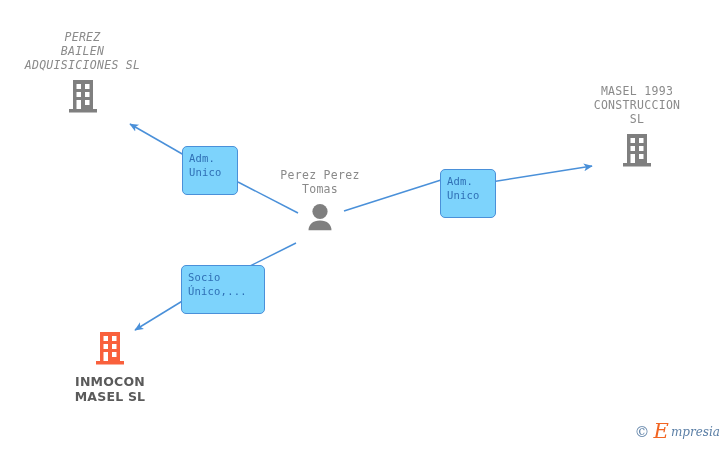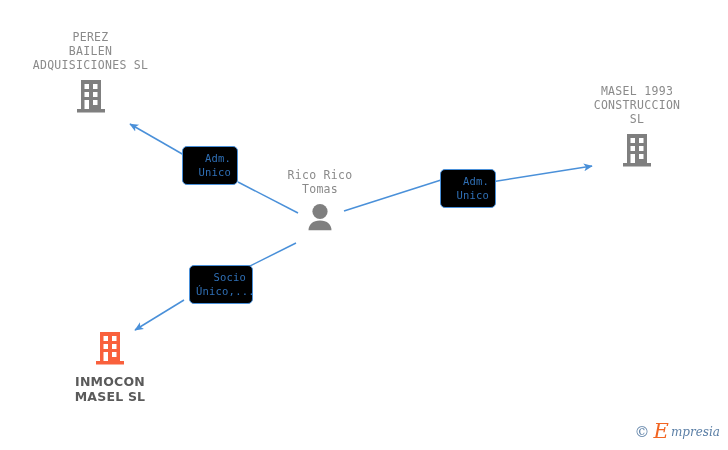--- a/index.html
+++ b/index.html
@@ -44,27 +44,27 @@
   }
   .icon-wrap {
     display: block;
     line-height: 0;
   }
   .edge-label {
     position: absolute;
     box-sizing: border-box;
     border: 1.4px solid #4a90d9;
     border-radius: 5px;
-    background: #000000;
+    background: #7dd3fc;
     color: #2f6fb5;
     font-family: "DejaVu Sans Mono", "Liberation Mono", monospace;
     font-size: 10.5px;
     line-height: 14px;
-    text-align: right;
-    padding: 4px 6px 5px 6px;
+    text-align: left;
+    padding: 4px 6px 15px 6px;
     white-space: pre-line;
     letter-spacing: 0.2px;
   }
   #watermark {
     position: absolute;
     right: 8px;
     bottom: 8px;
     display: flex;
     align-items: center;
     gap: 4px;
@@ -108,21 +108,21 @@
 
     <line x1="344" y1="211" x2="441" y2="180" stroke="#4a90d9" stroke-width="1.5"></line>
 
     <line x1="491" y1="182" x2="592" y2="166" stroke="#4a90d9" stroke-width="1.5" marker-end="url(#arrowhead)"></line>
 
     <line x1="296" y1="243" x2="240" y2="271" stroke="#4a90d9" stroke-width="1.5"></line>
 
     <line x1="184" y1="300" x2="135" y2="330" stroke="#4a90d9" stroke-width="1.5" marker-end="url(#arrowhead)"></line>
   </svg>
 
-  <div class="node" style="left:8px; top:30px; width:165px;">
+  <div class="node" style="left:0; top:30px; width:165px;font-style:italic;">
     <div class="node-label">PEREZ
 BAILEN
 ADQUISICIONES SL</div>
     <span class="icon-wrap">
       <svg width="30" height="36" viewBox="0 0 30 36" xmlns="http://www.w3.org/2000/svg" style="margin-top:6px;">
         <rect x="5" y="2" width="20" height="29" fill="#7f7f7f"></rect>
         <rect x="1" y="31" width="28" height="3.5" fill="#7f7f7f"></rect>
         <rect x="8.5" y="6" width="4.5" height="5" fill="#ffffff"></rect>
         <rect x="17" y="6" width="4.5" height="5" fill="#ffffff"></rect>
         <rect x="8.5" y="14" width="4.5" height="5" fill="#ffffff"></rect>
@@ -162,37 +162,37 @@
         <rect x="17" y="14" width="4.5" height="5" fill="#ffffff"></rect>
         <rect x="8.5" y="22" width="4.5" height="9" fill="#ffffff"></rect>
         <rect x="17" y="22" width="4.5" height="5" fill="#ffffff"></rect>
       </svg>
     </span>
     <div class="node-label focus" style="margin-top:8px;">INMOCON
 MASEL SL</div>
   </div>
 
   <div class="node" style="left:252px; top:168px; width:136px;">
-    <div class="node-label">Rico Rico
+    <div class="node-label">Perez Perez
 Tomas</div>
     <span class="icon-wrap">
       <svg width="34" height="32" viewBox="0 0 34 32" xmlns="http://www.w3.org/2000/svg" style="margin-top:6px;">
         <circle cx="17" cy="9.5" r="7.6" fill="#7f7f7f"></circle>
         <path d="M17 18.5c-7.2 0-11.5 4.2-11.5 9.8h23c0-5.6-4.3-9.8-11.5-9.8z" fill="#7f7f7f"></path>
       </svg>
     </span>
   </div>
 
   <div class="edge-label" style="left:182px; top:146px; width:56px;">Adm.
 Unico</div>
 
   <div class="edge-label" style="left:440px; top:169px; width:56px;">Adm.
 Unico</div>
 
-  <div class="edge-label" style="left:189px; top:265px; width:64px;">Socio
+  <div class="edge-label" style="left:181px; top:265px; width:84px;">Socio
 Único,...</div>
 
   <div id="watermark">
     <span class="copy">©</span>
     <span class="brand-e">E</span>
     <span class="brand-rest">mpresia</span>
   </div>
 
 </div>
 

